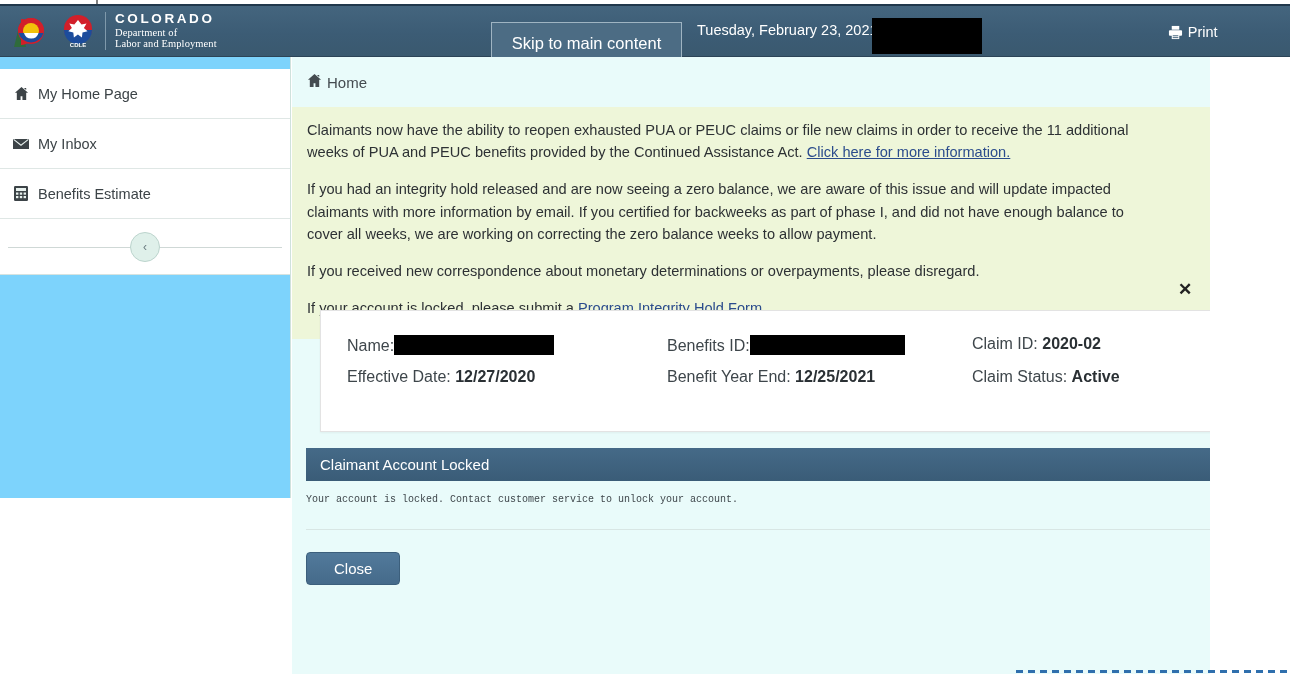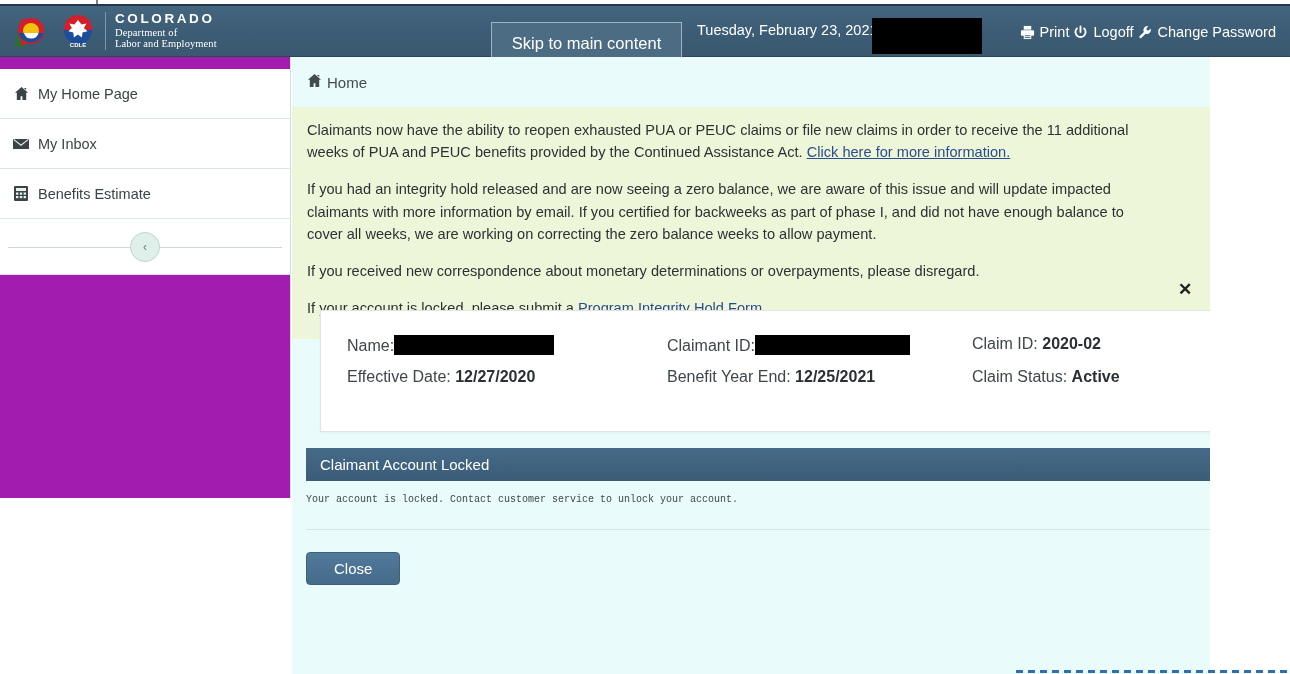--- a/index.html
+++ b/index.html
@@ -122,42 +122,43 @@
     vertical-align: middle;
   }
   .redact-user {
     position: absolute;
     left: 872px; top: 12px;
     width: 110px; height: 36px;
   }
 
   .header-actions {
     position: absolute;
-    right: 14px; top: 18px;
-    display: flex;
-    align-items: center;
-    gap: 4px;
+    right: 28px; top: 18px;
+    display: flex;
+    align-items: center;
+    gap: 16px;
     color: #ffffff;
     font-size: 14.5px;
     white-space: nowrap;
+    flex-direction: column;
   }
   .header-actions .act {
     display: flex;
     align-items: center;
     gap: 5px;
     cursor: pointer;
   }
   .header-actions svg { display: block; }
 
   
   .sidebar {
     position: absolute;
     left: 0; top: 57px;
     width: 291px; height: 441px;
-    background: #a21caf;
+    background: #7dd3fc;
     border-right: 1px solid #cfe2dc;
   }
   .nav-list { padding-top: 12px; }
   .nav-item {
     height: 50px;
     display: flex;
     align-items: center;
     padding-left: 12px;
     background: #ffffff;
     border-bottom: 1px solid #dfe7e5;
@@ -483,21 +484,21 @@
       <div class="alert-close">✕</div>
     </div>
 
     <div class="claim-card">
       <div class="claim-grid">
 
         <div>
           <span>Name:</span><span class="redact-name"></span>
         </div>
         <div>
-          <span>Claimant ID:</span><span class="redact-cid"></span>
+          <span>Benefits ID:</span><span class="redact-cid"></span>
         </div>
         <div>
           <span>Claim ID:</span>
           <span class="val">2020-02</span>
         </div>
 
         <div>
           <span>Effective Date:</span>
           <span class="val">12/27/2020</span>
         </div>

